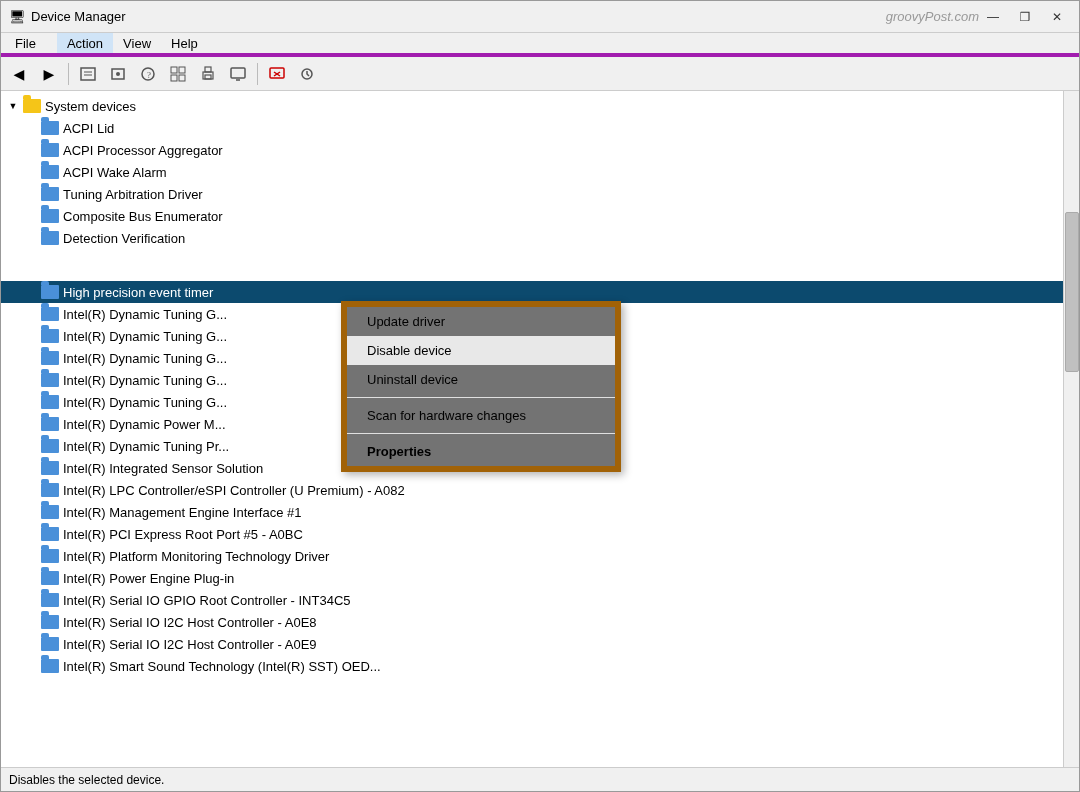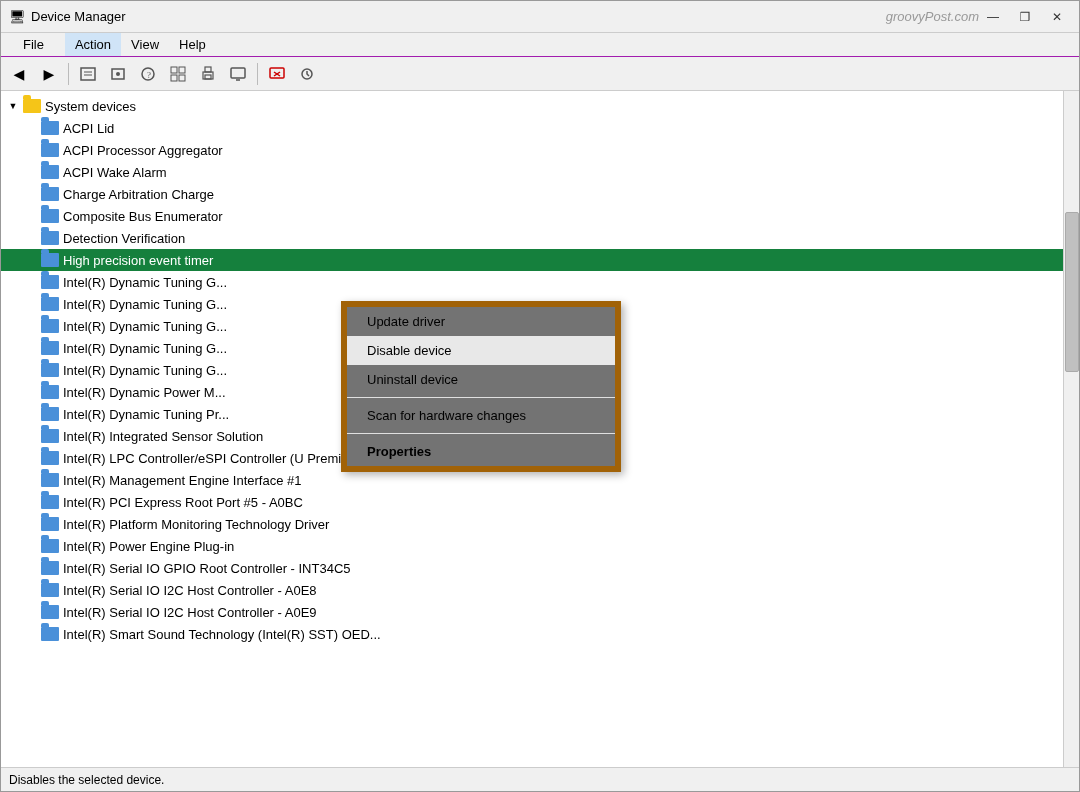--- a/index.html
+++ b/index.html
@@ -57,22 +57,22 @@
       display: flex;
       align-items: center;
       justify-content: center;
       color: #333;
     }
     .menu-bar {
       background: #f0f0f0;
       height: 24px;
       display: flex;
       align-items: center;
-      border-bottom: 1px solid #a21caf;
-      padding: 0 12px;
+      border-bottom: 4px solid #a21caf;
+      padding: 0 4px;
     }
     .menu-item {
       padding: 2px 10px;
       cursor: pointer;
       font-size: 13px;
       height: 100%;
       display: flex;
       align-items: center;
     }
     .menu-item.active { background: #d0e4f7; margin-left: 11px; }
@@ -132,21 +132,21 @@
       top: 120px;
     }
     .tree-item {
       display: flex;
       align-items: center;
       height: 22px;
       padding-left: 8px;
       cursor: pointer;
       white-space: nowrap;
     }
-    .tree-item.selected { background: #15803d; color: white; }
+    .tree-item.selected { background: #0c4a6e; color: white; margin-top: 32px; }
     .tree-root {
       padding-left: 4px;
     }
     .expand-icon {
       width: 16px;
       height: 16px;
       display: inline-flex;
       align-items: center;
       justify-content: center;
       font-size: 9px;
@@ -314,21 +314,21 @@
       <div class="tree-item" style="padding-left:40px">
         <span class="folder-icon"></span>
         <span class="item-label">ACPI Processor Aggregator</span>
       </div>
       <div class="tree-item" style="padding-left:40px">
         <span class="folder-icon"></span>
         <span class="item-label">ACPI Wake Alarm</span>
       </div>
       <div class="tree-item" style="padding-left:40px">
         <span class="folder-icon"></span>
-        <span class="item-label">Charge Arbitration Charge</span>
+        <span class="item-label">Tuning Arbitration Driver</span>
       </div>
       <div class="tree-item" style="padding-left:40px">
         <span class="folder-icon"></span>
         <span class="item-label">Composite Bus Enumerator</span>
       </div>
       <div class="tree-item" style="padding-left:40px">
         <span class="folder-icon"></span>
         <span class="item-label">Detection Verification</span>
       </div>
       <div class="tree-item selected" style="padding-left:40px">

